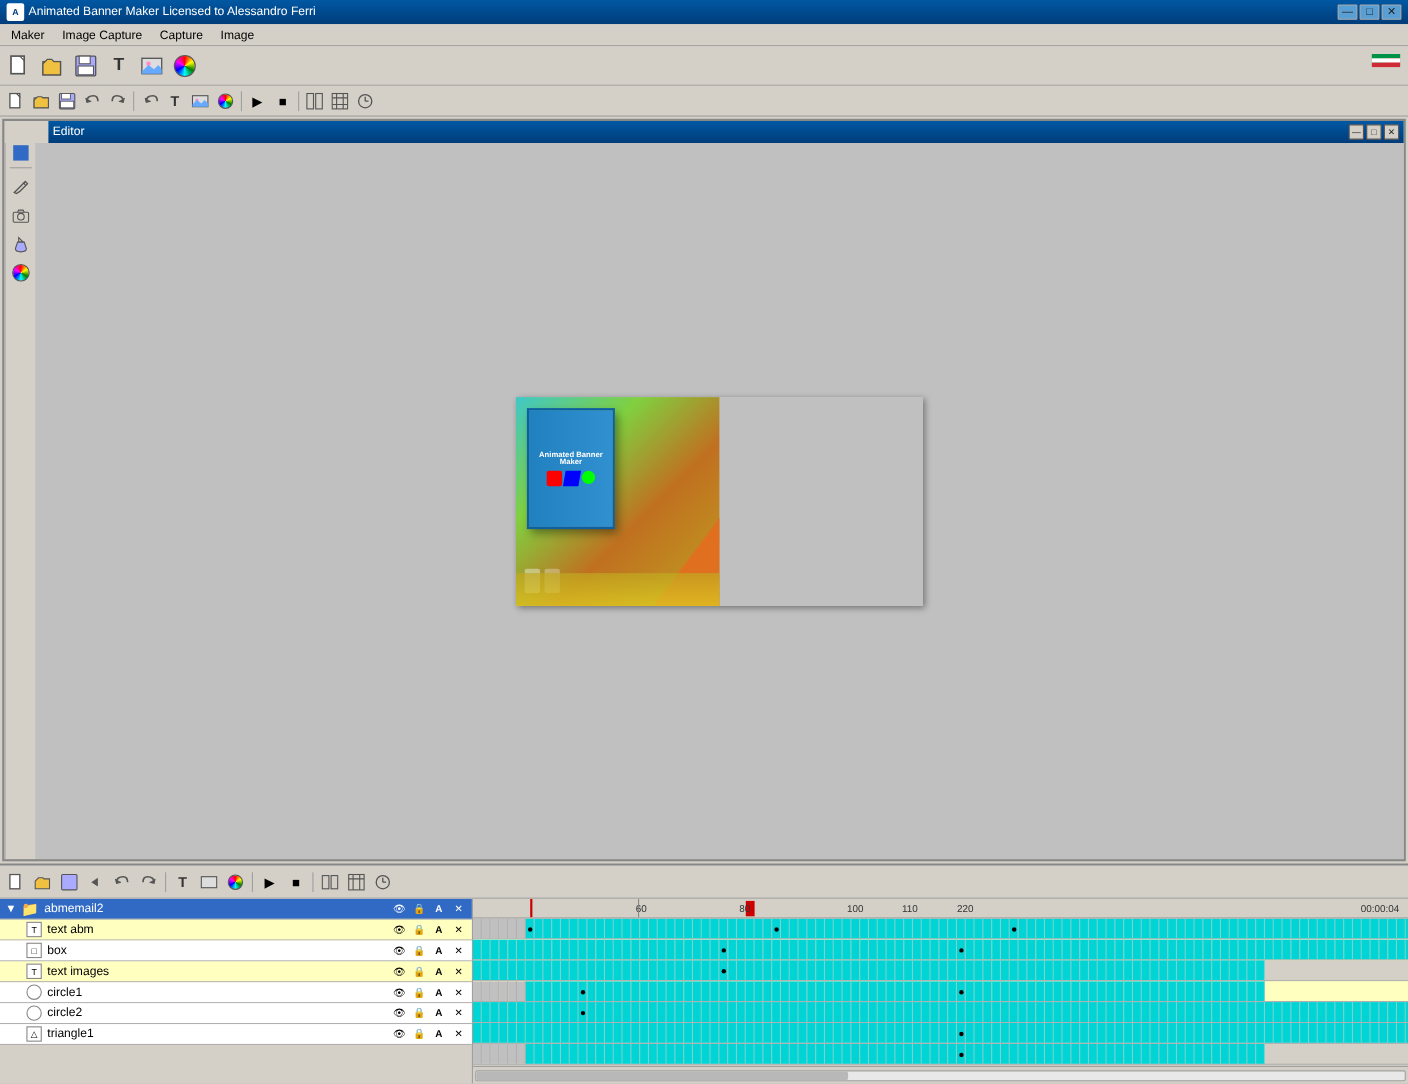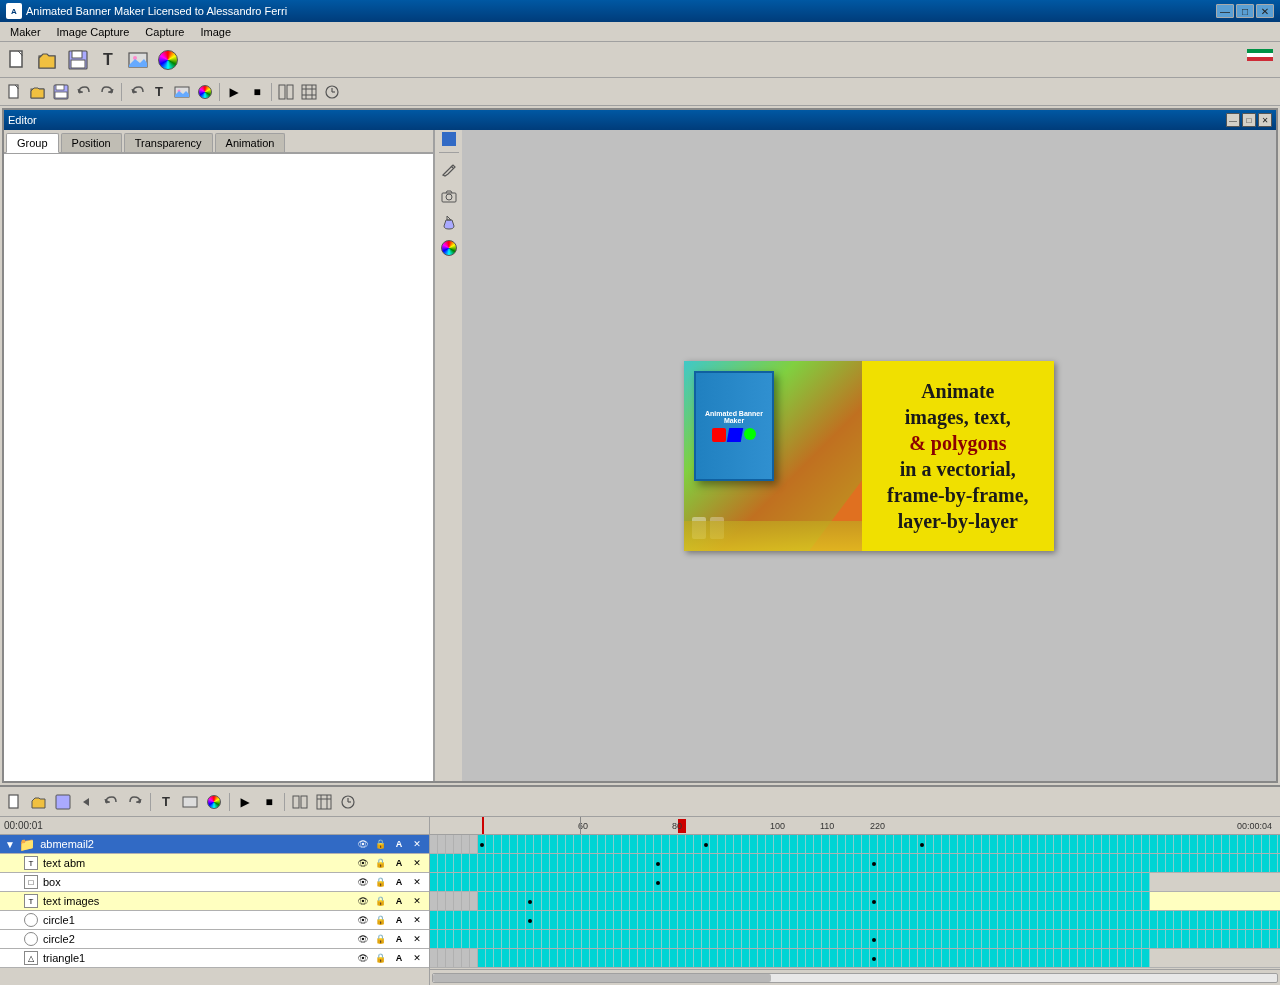--- a/index.html
+++ b/index.html
@@ -411,42 +411,31 @@
         <line x1="8" y1="8" x2="8" y2="4" stroke="#555" stroke-width="1.2"></line>
         <line x1="8" y1="8" x2="11" y2="8" stroke="#555" stroke-width="1.2"></line>
       </svg>
   </div>
 </div>
 
 <div id="main-layout" style="display:flex;flex-direction:column;height:calc(100vh - 22px - 20px - 36px - 28px);">
 
   <div id="editor-window" style="flex:1;min-height:0;display:flex;flex-direction:column;background:#d4d0c8;border:2px solid #888;margin:2px;">
 
-    <div id="editor-titlebar" style="background:linear-gradient(to bottom,#0058a3,#003c7a);color:white;height:20px;display:flex;align-items:center;justify-content:space-between;padding:0 4px;font-size:11px;">
+    <div id="editor-titlebar" style="background:linear-gradient(to bottom,#0058a3,#003c7a);color:white;height:20px;display:flex;align-items:center;justify-content:space-between;padding:0 4px;font-size:11px;margin-left:40px;">
       <span>Editor</span>
       <div id="editor-titlebar-btns" style="display:flex;gap:2px;">
         <div class="editor-tb-btn">—</div>
         <div class="editor-tb-btn">□</div>
         <div class="editor-tb-btn">✕</div>
       </div>
     </div>
 
     <div id="editor-body" style="display:flex;flex:1;min-height:0;">
 
-      <div id="editor-left" style="width:430px;display:flex;flex-direction:column;border-right:1px solid #a0a0a0;">
-
-        <div id="editor-tabs" style="display:flex;background:#d4d0c8;border-bottom:2px solid #a0a0a0;padding:3px 2px 0;">
-          <div class="editor-tab active">Group</div>
-          <div class="editor-tab">Position</div>
-          <div class="editor-tab">Transparency</div>
-          <div class="editor-tab">Animation</div>
-        </div>
-
-        <div id="editor-panel" style="background:white;flex:1;overflow:auto;"></div>
-      </div>
 
       <div id="right-toolbar" style="width:28px;background:#d4d0c8;display:flex;flex-direction:column;align-items:center;padding:2px;gap:4px;border-left:1px solid #a0a0a0;">
 
         <div style="width:14px;height:14px;background:#316ac5;"></div>
         <div style="width:20px;height:1px;background:#a0a0a0;margin:2px 0;"></div>
         <div class="side-btn">
           <svg width="16" height="16" viewBox="0 0 16 16">
               <path d="M2 13 L5 10 L12 3 L14 5 L7 12 L4 14Z" fill="none" stroke="#555" stroke-width="1.2"></path>
               <line x1="10" y1="4" x2="12" y2="6" stroke="#555" stroke-width="1.2"></line>
             </svg>
@@ -485,30 +474,20 @@
             </div>
 
             <div style="position:absolute;bottom:12px;left:8px;width:14px;height:22px;background:rgba(255,255,255,0.4);border-radius:2px;"></div>
             <div style="position:absolute;bottom:12px;left:26px;width:14px;height:22px;background:rgba(255,255,255,0.3);border-radius:2px;"></div>
 
             <div style="position:absolute;bottom:0;right:0;width:0;height:0;border-style:solid;border-width:0 0 80px 60px;border-color:transparent transparent #e07020 transparent;"></div>
 
             <div style="position:absolute;bottom:0;left:0;width:100%;height:30px;background:linear-gradient(to top,#e0d020,#c0a820);opacity:0.7;"></div>
           </div>
 
-          <div style="position:absolute;right:0;top:0;width:52%;height:100%;background:#f0e000;display:flex;flex-direction:column;align-items:center;justify-content:center;padding:8px;">
-            <div style="font-size:20px;font-weight:bold;color:#1a1a1a;font-family:Georgia,serif;text-align:center;line-height:1.3;">
-              <div>Animate</div>
-              <div>images, text,</div>
-              <div style="color:#8B0000;">&amp; polygons</div>
-              <div>in a vectorial,</div>
-              <div>frame-by-frame,</div>
-              <div>layer-by-layer</div>
-            </div>
-          </div>
         </div>
       </div>
     </div>
   </div>
 
   <div id="timeline-area" style="height:200px;background:#d4d0c8;border-top:2px solid #888;display:flex;flex-direction:column;">
 
     <div id="timeline-toolbar" style="height:30px;background:#d4d0c8;border-bottom:1px solid #a0a0a0;display:flex;align-items:center;padding:0 4px;gap:2px;">
       <div class="tb-btn-sm">
         <svg width="16" height="16" viewBox="0 0 16 16">
@@ -576,23 +555,20 @@
             <line x1="8" y1="8" x2="8" y2="4" stroke="#555" stroke-width="1.2"></line>
             <line x1="8" y1="8" x2="11" y2="8" stroke="#555" stroke-width="1.2"></line>
           </svg>
       </div>
     </div>
 
     <div id="timeline-body" style="display:flex;flex:1;min-height:0;">
 
       <div id="layer-panel" style="width:430px;background:#d4d0c8;border-right:1px solid #a0a0a0;overflow:hidden;">
 
-        <div style="height:18px;background:#d4d0c8;border-bottom:1px solid #a0a0a0;display:flex;align-items:center;padding:0 4px;">
-          <span style="font-size:10px;color:#333;">00:00:01</span>
-        </div>
 
         <div class="layer-row selected" style="background:#316ac5;color:white;padding-left:4px;">
           <span class="expand-btn" style="color:white;">▼</span>
           <span style="font-size:13px;color:#f0c040;margin:0 3px;">📁</span>
           <span class="layer-name" style="color:white;">abmemail2</span>
           <div class="layer-controls">
             <span class="layer-ctrl-btn">👁</span>
             <span class="layer-ctrl-btn">🔒</span>
             <span class="layer-ctrl-btn" style="font-weight:bold;">A</span>
             <span class="layer-ctrl-btn">✕</span>

